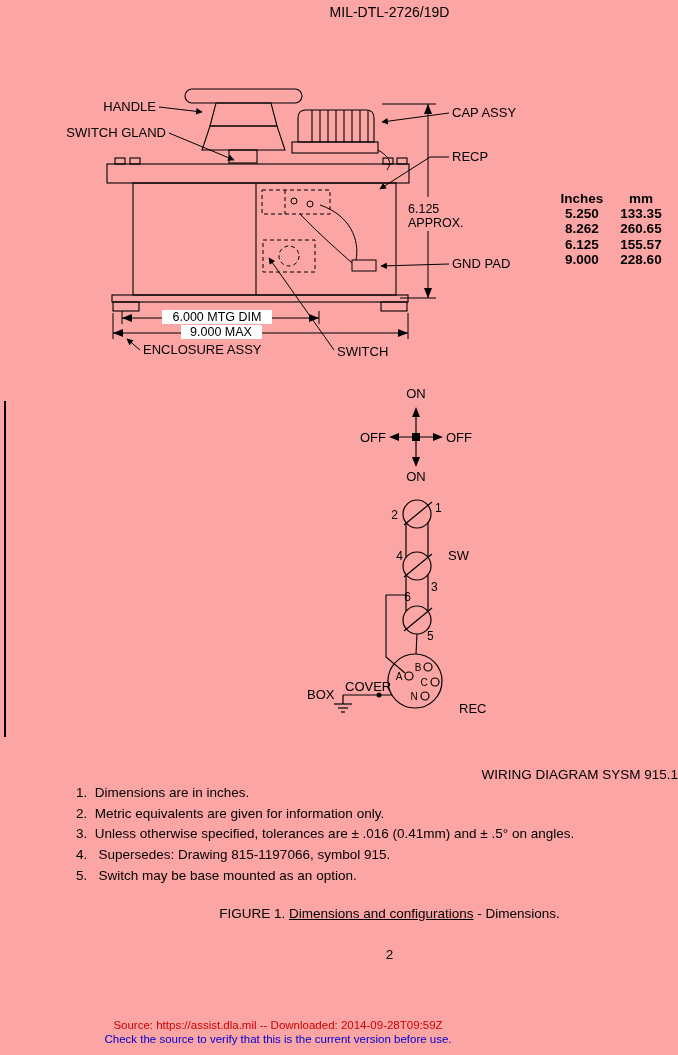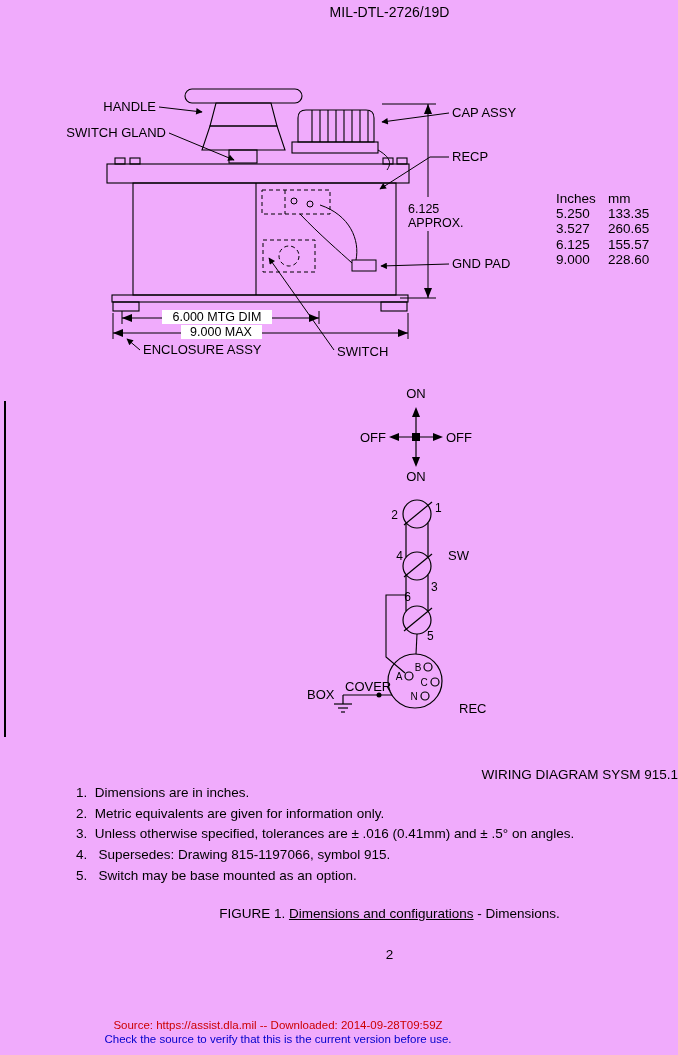--- a/index.html
+++ b/index.html
@@ -1,34 +1,34 @@
 <!DOCTYPE html>
 <html><head>
 <meta charset="utf-8">
 <style>
   html,body { margin:0; padding:0; background:#888; }
   .page {
     position:relative; width:678px; height:1055px; margin:0 auto;
-    background:#f0abfc; color:#000;
+    background:#fca5a5; color:#000;
     font-family:"Liberation Sans", sans-serif;
     overflow:hidden;
   }
   .abs { position:absolute; }
   .doc-title { left:101px; top:4px; width:577px; text-align:center; font-size:14px; }
   .change-bar { left:4px; top:401px; width:1.5px; height:336px; background:#000; }
 
   svg text { font-family:"Liberation Sans", sans-serif; fill:#000; }
   .lbl  { font-size:13px; }
   .dim  { font-size:12.5px; }
   .term { font-size:12px; }
   .pin  { font-size:10px; }
 
   .conv { left:556px; top:191px; font-size:13.5px; }
   .conv table { border-collapse:collapse; }
-  .conv th, .conv td { font-weight:normal; text-align:left; padding:0; line-height:15.2px; }
+  .conv th, .conv td { font-weight:bold; text-align:center; padding:0; line-height:15.2px; }
   .conv th:first-child, .conv td:first-child { width:52px; }
   .conv th:last-child,  .conv td:last-child  { width:66px; }
 
   .wiring-title { left:101px; top:767px; width:577px; text-align:right; font-size:13.5px; }
 
   .notes { left:57px; top:783px; font-size:13.5px; }
   .notes-heading { line-height:20.7px; }
   .note-item { padding-left:19px; line-height:20.7px; white-space:pre-wrap; }
 
   .caption { left:101px; top:906px; width:577px; text-align:center; font-size:13.5px; }
@@ -149,21 +149,21 @@
       <tbody>
           <tr>
         <th>Inches</th>
         <th>mm</th>
       </tr>
       <tr>
         <td>5.250</td>
         <td>133.35</td>
       </tr>
       <tr>
-        <td>3.527</td>
+        <td>8.262</td>
         <td>260.65</td>
       </tr>
       <tr>
         <td>6.125</td>
         <td>155.57</td>
       </tr>
       <tr>
         <td>9.000</td>
         <td>228.60</td>
       </tr>

